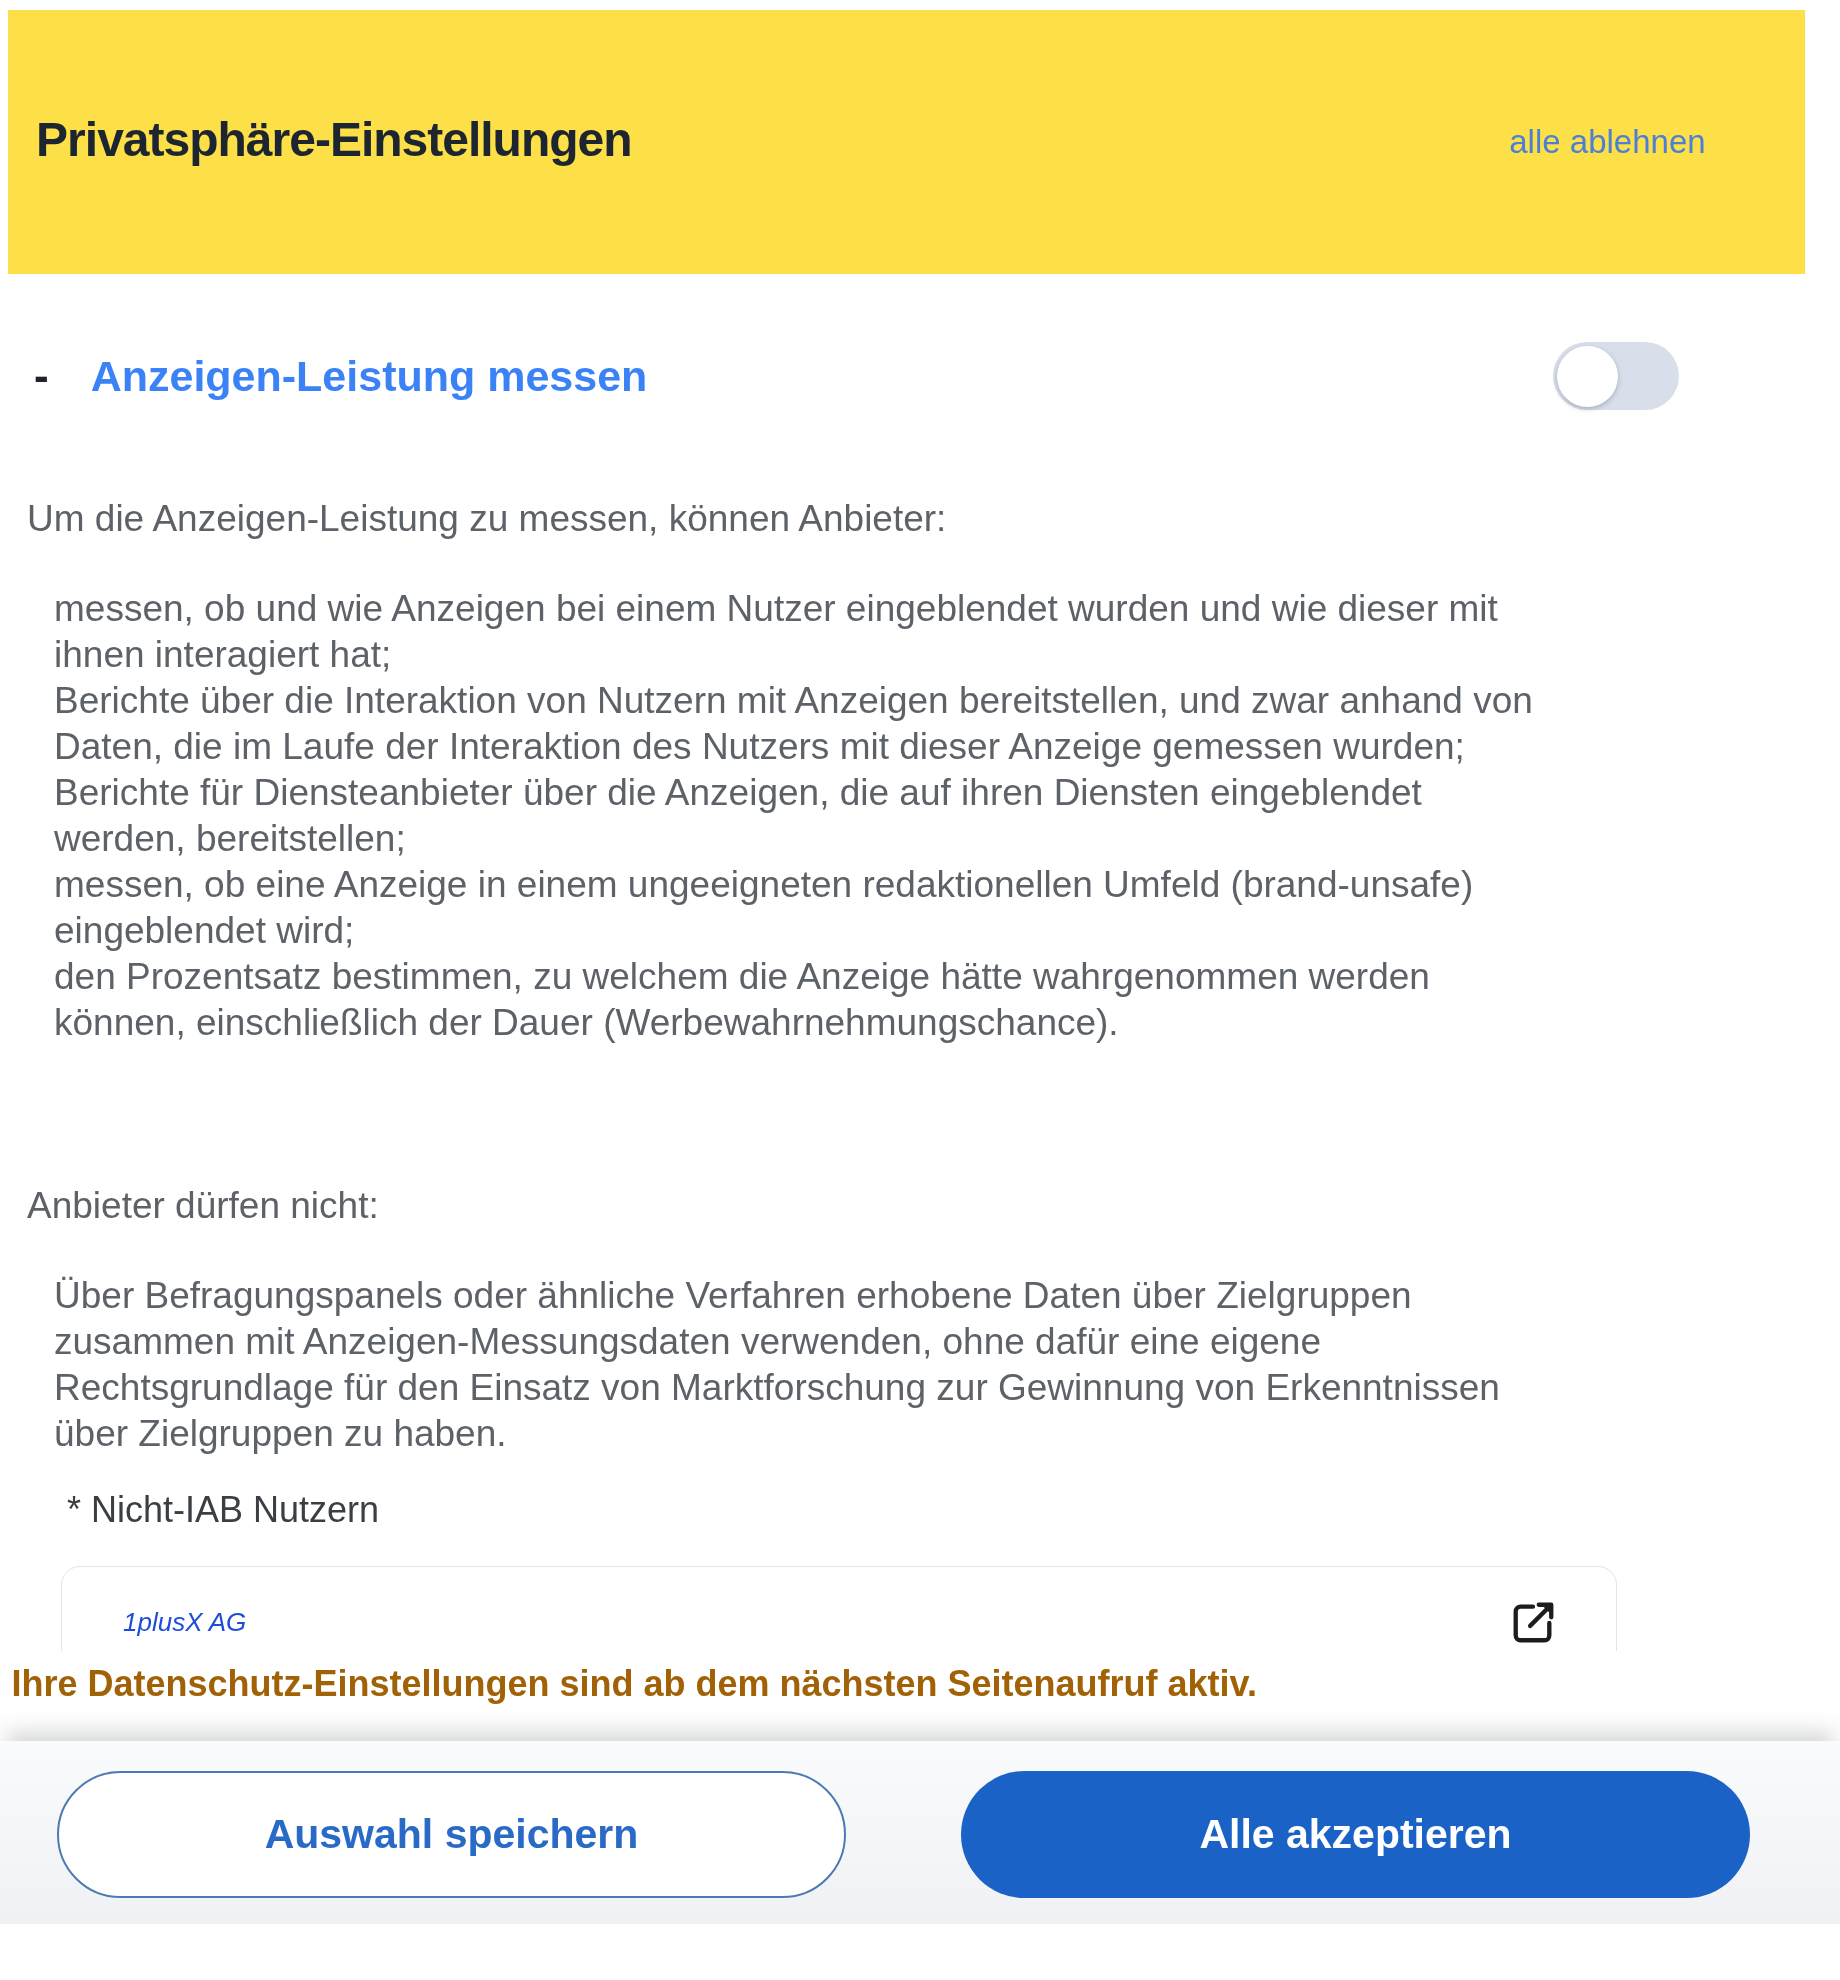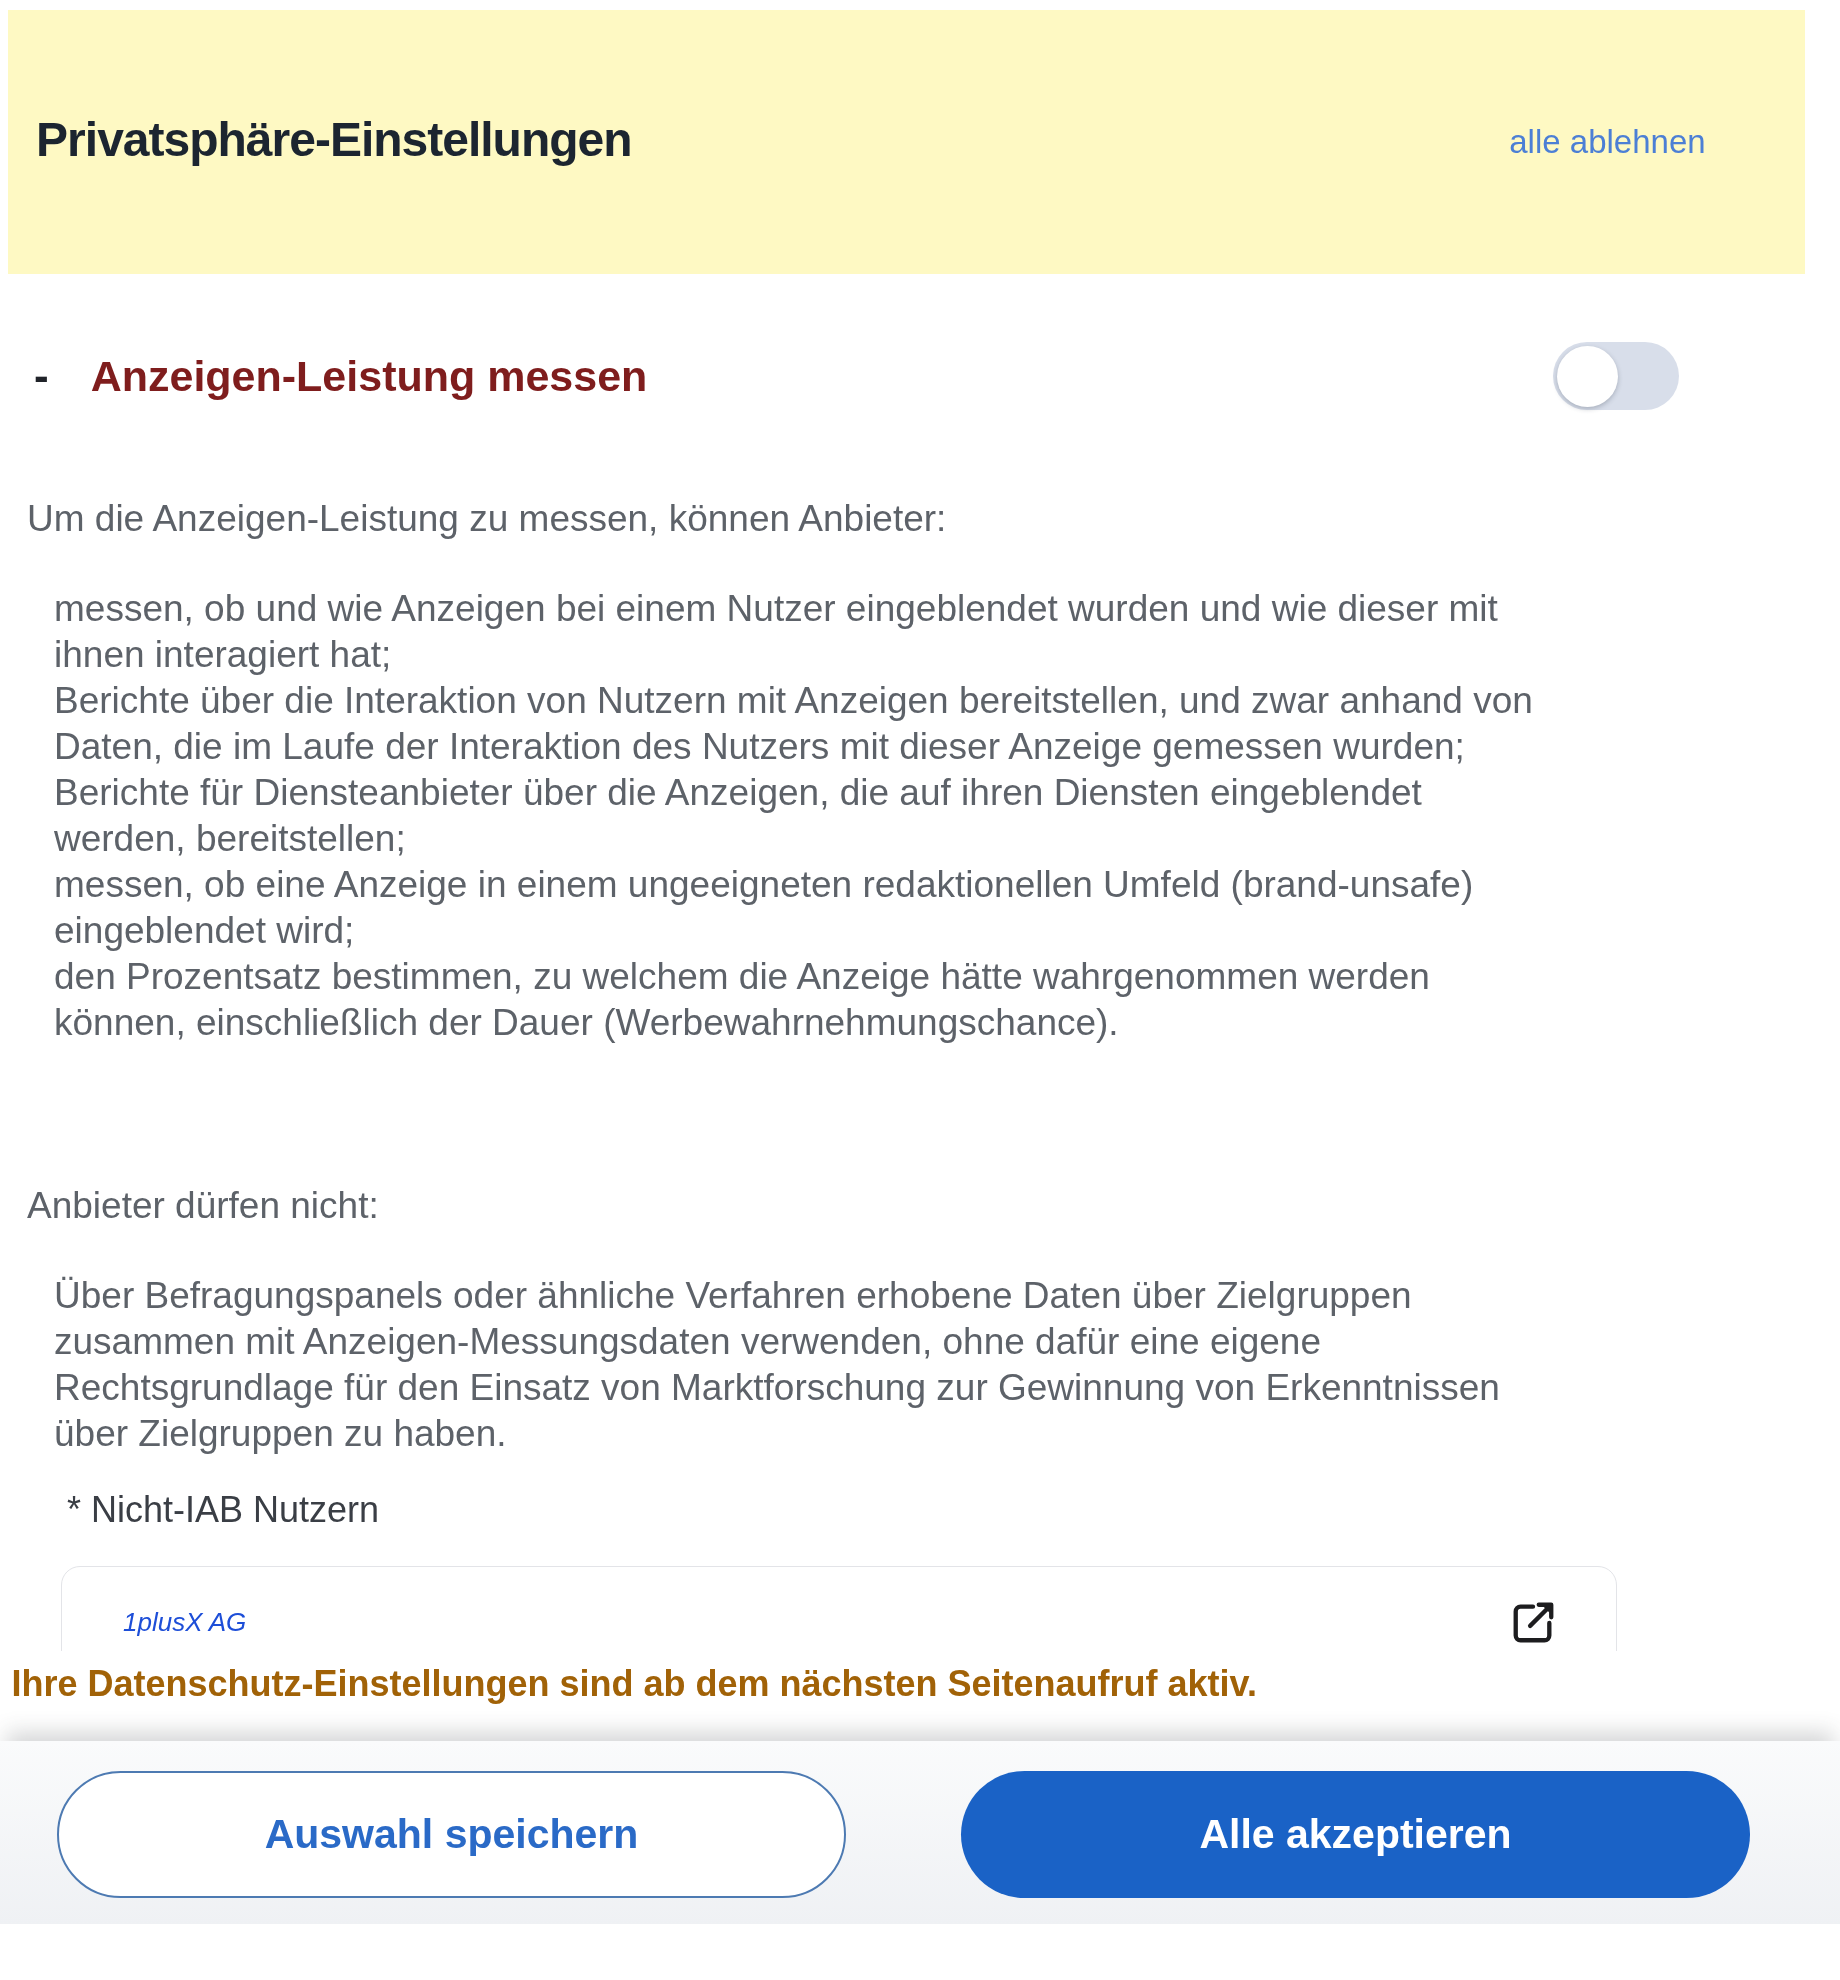--- a/index.html
+++ b/index.html
@@ -11,21 +11,21 @@
     position:relative;
     width:1840px; height:1980px;
     background:#ffffff;
     overflow:hidden;
   }
 
   
   .header-band{
     position:absolute; left:7.6px; top:9.5px;
     width:1797px; height:264px;
-    background:#fef9c3;
+    background:#fde047;
   }
   .page-title{
     position:absolute; left:28.5px; top:50%;
     transform:translateY(-54%);
     font-size:48px; font-weight:700; letter-spacing:-1px;
     color:#1c2530;
   }
   .reject-all{
     position:absolute; right:99px; top:50%;
     transform:translateY(-50%);
@@ -36,21 +36,21 @@
   
   .purpose-row{
     position:absolute; left:34px; top:342px;
     display:flex; align-items:center; gap:42px;
     cursor:pointer;
   }
   .collapse-indicator{
     font-size:44px; font-weight:700; color:#202329; line-height:68px;
   }
   .purpose-title{
-    font-size:43px; font-weight:700; color:#7f1d1d; line-height:68px;
+    font-size:43px; font-weight:700; color:#3b82f6; line-height:68px;
   }
 
   
   .toggle{
     position:absolute; left:1553px; top:342px;
     width:126px; height:68px;
     background:#d8deea; border-radius:34px;
     cursor:pointer;
   }
   .toggle .knob{

